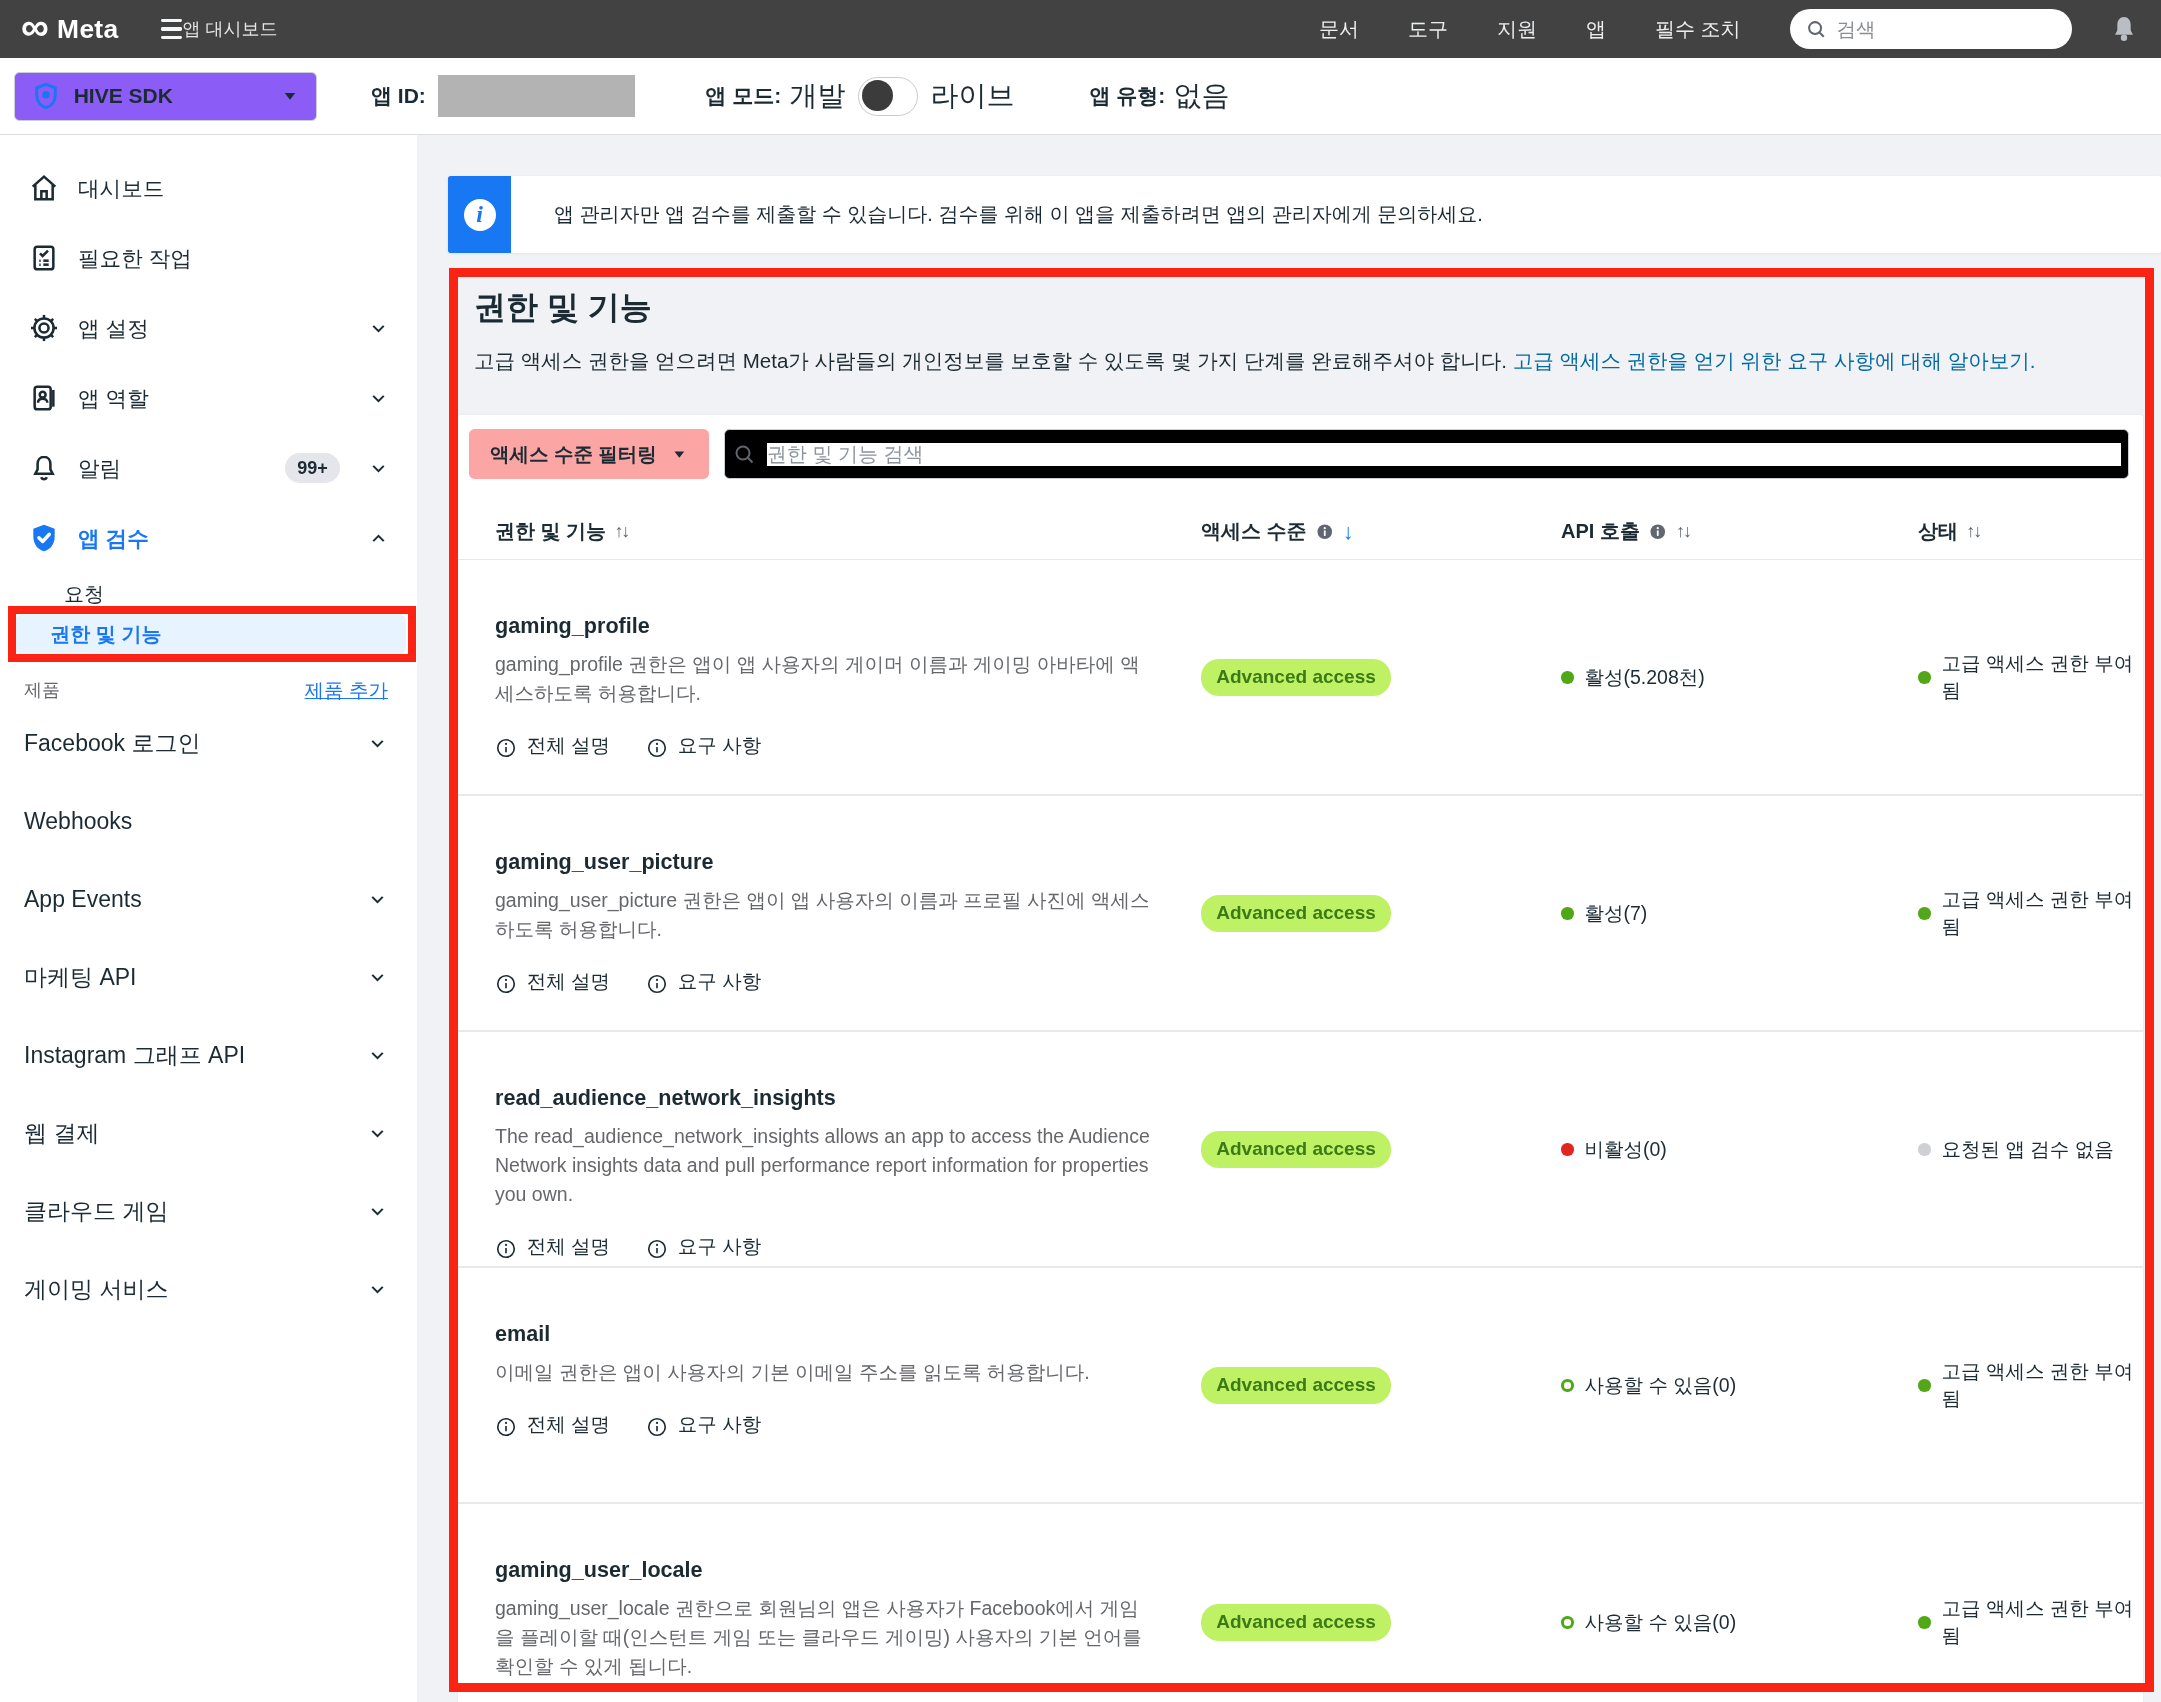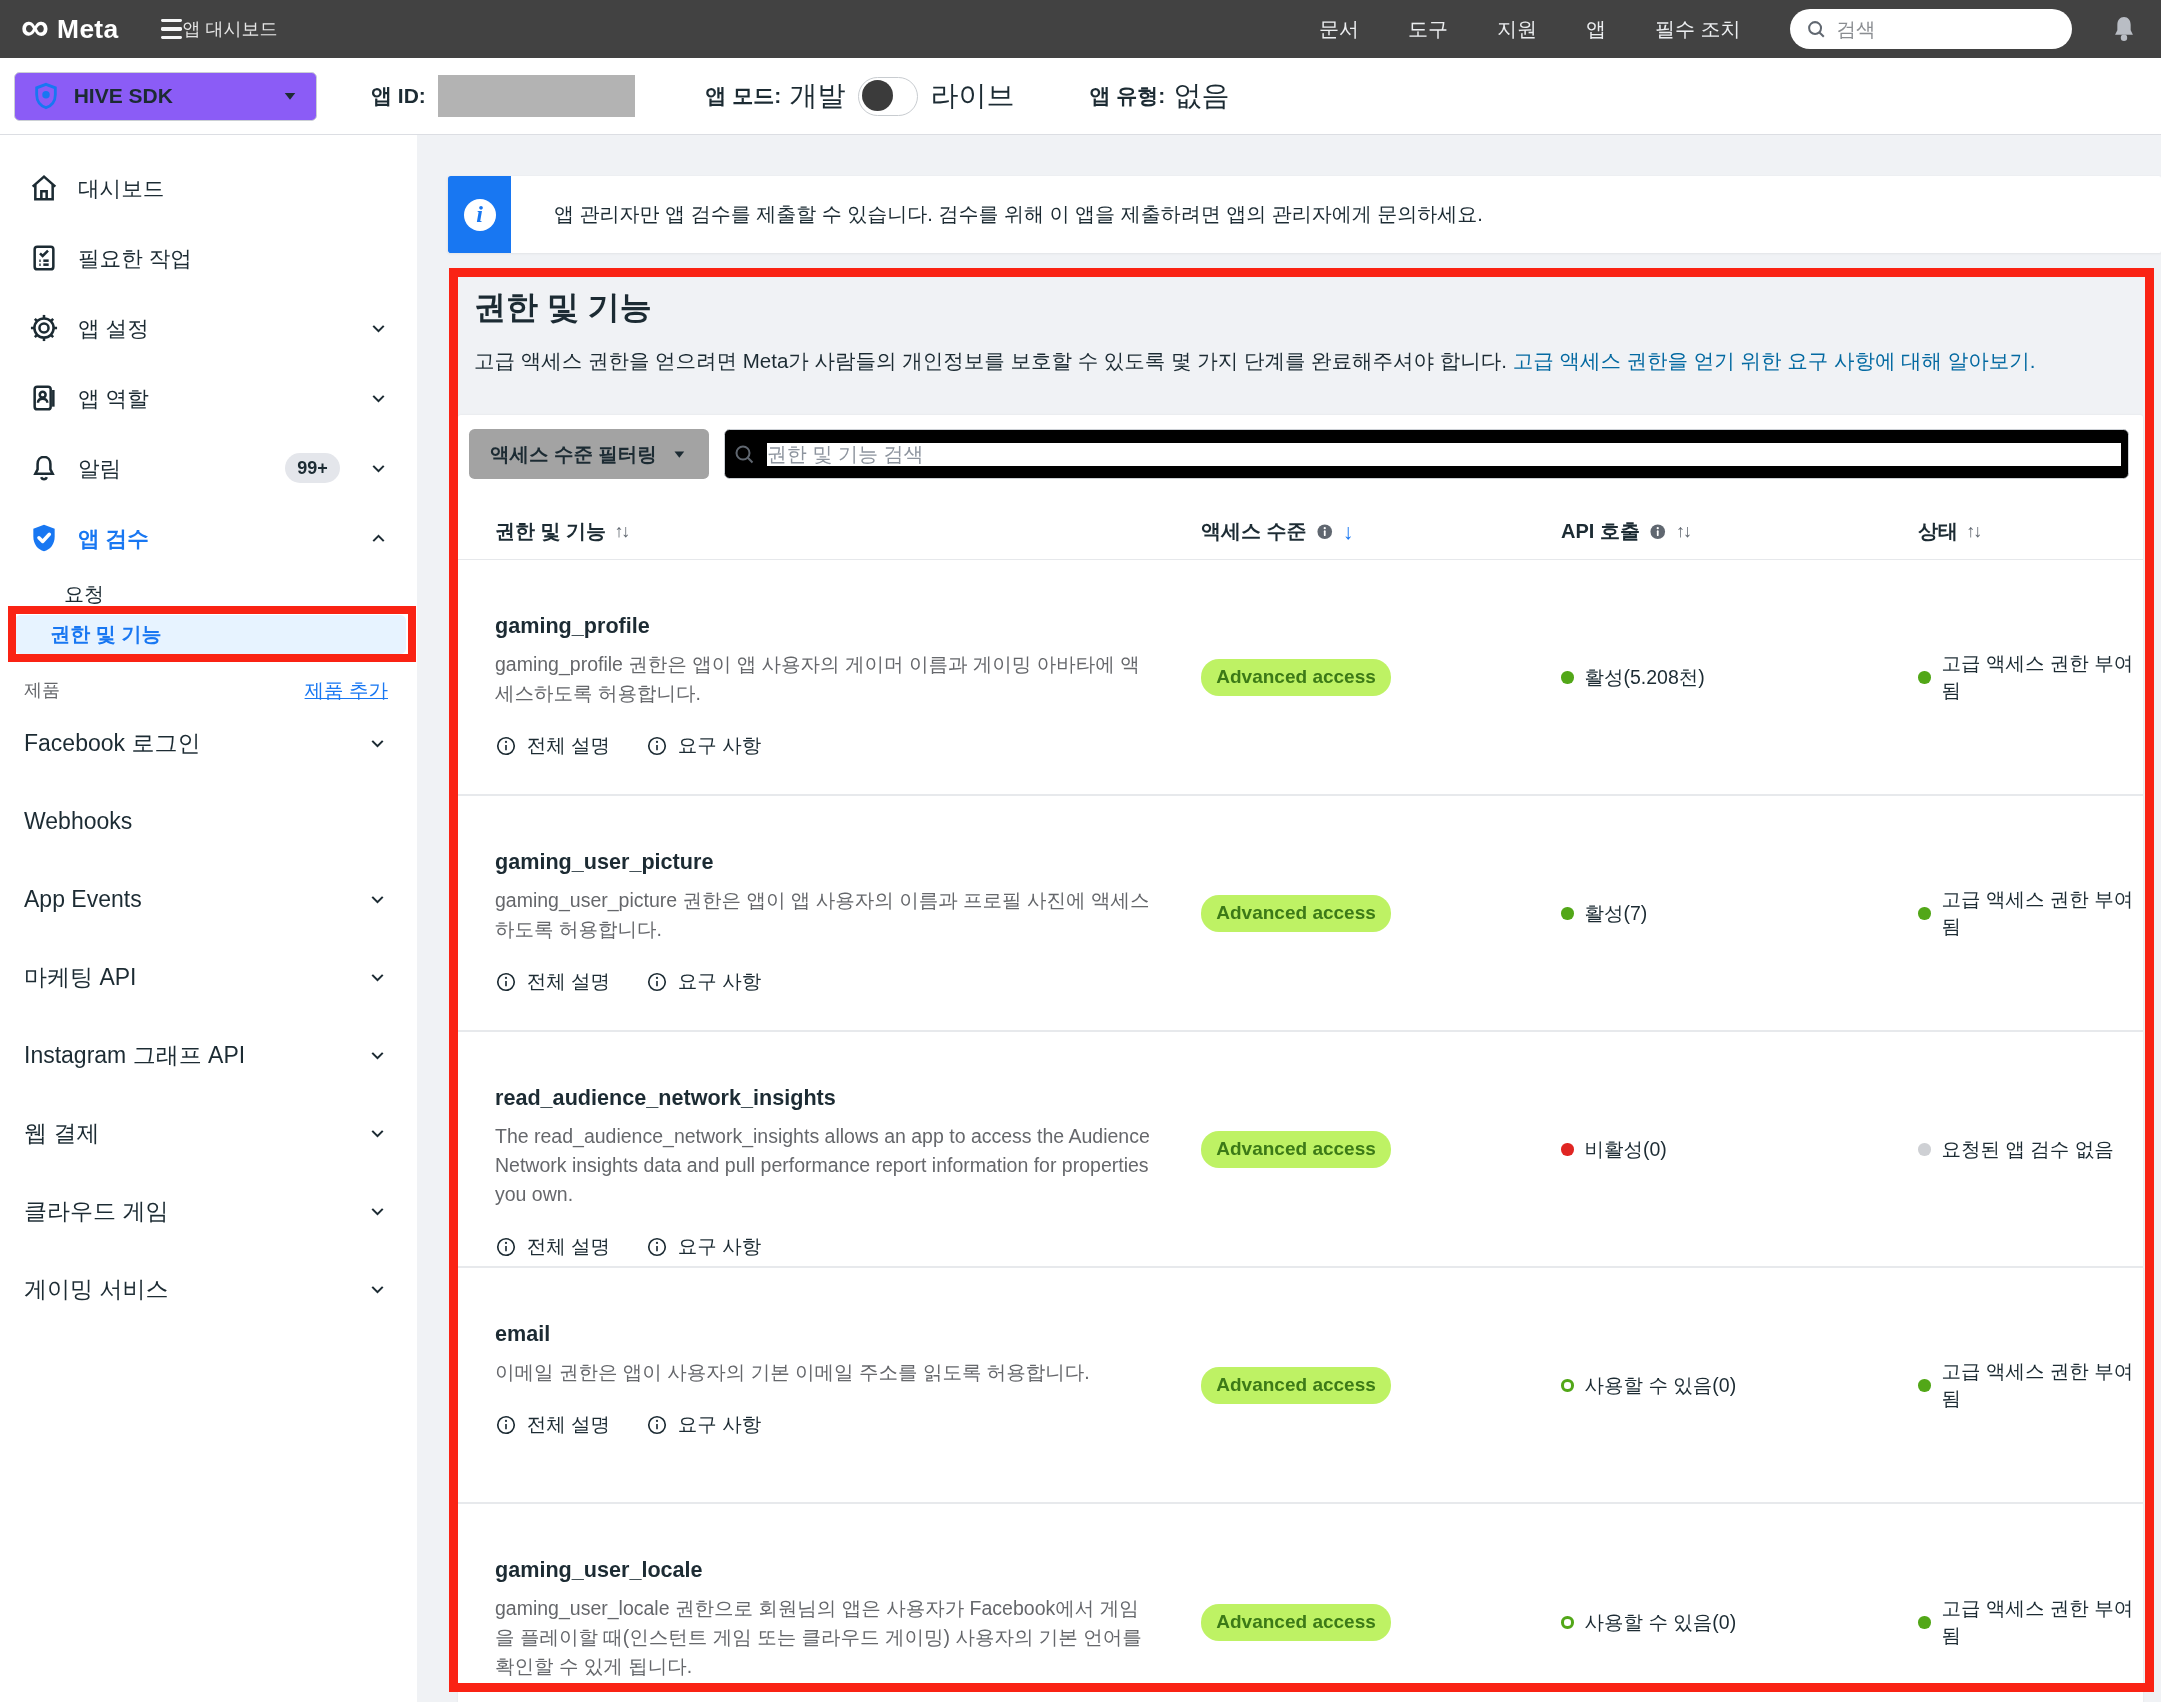--- a/index.html
+++ b/index.html
@@ -63,39 +63,39 @@
   .info-disc { width:32px; height:32px; border-radius:50%; background:#fff; color:#1877f2; font-family:"Liberation Serif","DejaVu Serif",serif; font-style:italic; font-weight:bold; font-size:24px; display:flex; align-items:center; justify-content:center; }
   .banner-body { flex:1; background:#fff; display:flex; align-items:center; padding-left:43px; font-size:20px; border-radius:0 2.8px 2.8px 0; }
 
   .content-area { margin-left:41px; width:1685px; }
   .page-title { margin-top:33px; padding-left:16px; font-size:32px; font-weight:bold; }
   .page-desc { margin-top:15.3px; padding-left:16px; font-size:20.5px; line-height:31px; max-width:1600px; }
   .page-desc .link { color:#0369a1; cursor:pointer; }
 
   .card { margin-top:39px; background:#fff; width:1685px; border-radius:2.8px; box-shadow:0 0.7px 2.1px rgba(0,0,0,.08); padding-bottom:42px; }
   .filter-row { padding:14px 14px 0 11px; display:flex; gap:15.3px; }
-  .filter-btn { height:50px; background:#a3a3a3; border:none; border-radius:5.6px; font-size:19.5px; font-weight:bold; font-family:inherit; color:#1c2b33; padding:0 21px; display:flex; align-items:center; gap:14px; cursor:pointer; }
+  .filter-btn { height:50px; background:#fca5a5; border:none; border-radius:5.6px; font-size:19.5px; font-weight:bold; font-family:inherit; color:#1c2b33; padding:0 21px; display:flex; align-items:center; gap:14px; cursor:pointer; }
   .search-field { flex:1; height:50px; border:0.7px solid #ccd0d5; border-radius:5.6px; display:flex; align-items:center; padding:0 7px; gap:11px; background:#000000; }
   .search-field input { border:none; outline:none; flex:1; font-size:20px; font-family:inherit; color:#1c2b33; }
   .search-field input::placeholder { color:#8d949e; }
 
   .tgrid { display:grid; grid-template-columns:743px 360px 357px 1fr; }
   .thead { margin-top:25px; height:56px; align-items:center; border-bottom:1.4px solid #e6e8eb; }
   .th { font-size:20px; font-weight:bold; display:flex; align-items:center; gap:8.3px; }
   .th.first { padding-left:37px; }
   .sort { font-size:18px; color:#606770; letter-spacing:-2.1px; font-weight:normal; }
   .sort-active { font-size:21.6px; color:#1877f2; font-weight:bold; }
 
   .trow { min-height:236px; border-bottom:2.1px solid #e7e9ec; }
   .trow:last-child { border-bottom:none; }
   .name-cell { padding:53px 49px 0 37px; }
   .perm-name { font-size:21.6px; font-weight:bold; }
   .perm-desc { margin-top:11px; font-size:19.5px; color:#65676b; line-height:29px; max-width:699px; }
   .row-links { margin-top:24px; display:flex; gap:36px; }
-  .row-link { display:flex; align-items:center; gap:9.7px; font-size:19.5px; color:#1c2b33; cursor:pointer; }
+  .row-link { display:flex; align-items:flex-end; gap:9.7px; font-size:19.5px; color:#1c2b33; cursor:pointer; }
   .mid-cell { display:flex; align-items:center; }
   .badge { display:inline-block; background:#bef264; color:#3c7a17; font-size:19px; font-weight:bold; padding:7.7px 15.3px; border-radius:18px; }
   .dot-cell { display:flex; align-items:center; gap:11px; font-size:19.5px; }
   .dot { width:12.5px; height:12.5px; border-radius:50%; flex:none; }
   .dot[data-dot="green"] { background:#52a718; }
   .dot[data-dot="red"] { background:#e02522; }
   .dot[data-dot="gray"] { background:#ced0d4; }
   .dot[data-dot="green-ring"] { background:#fff; border:3.5px solid #52a718; }
 
   

